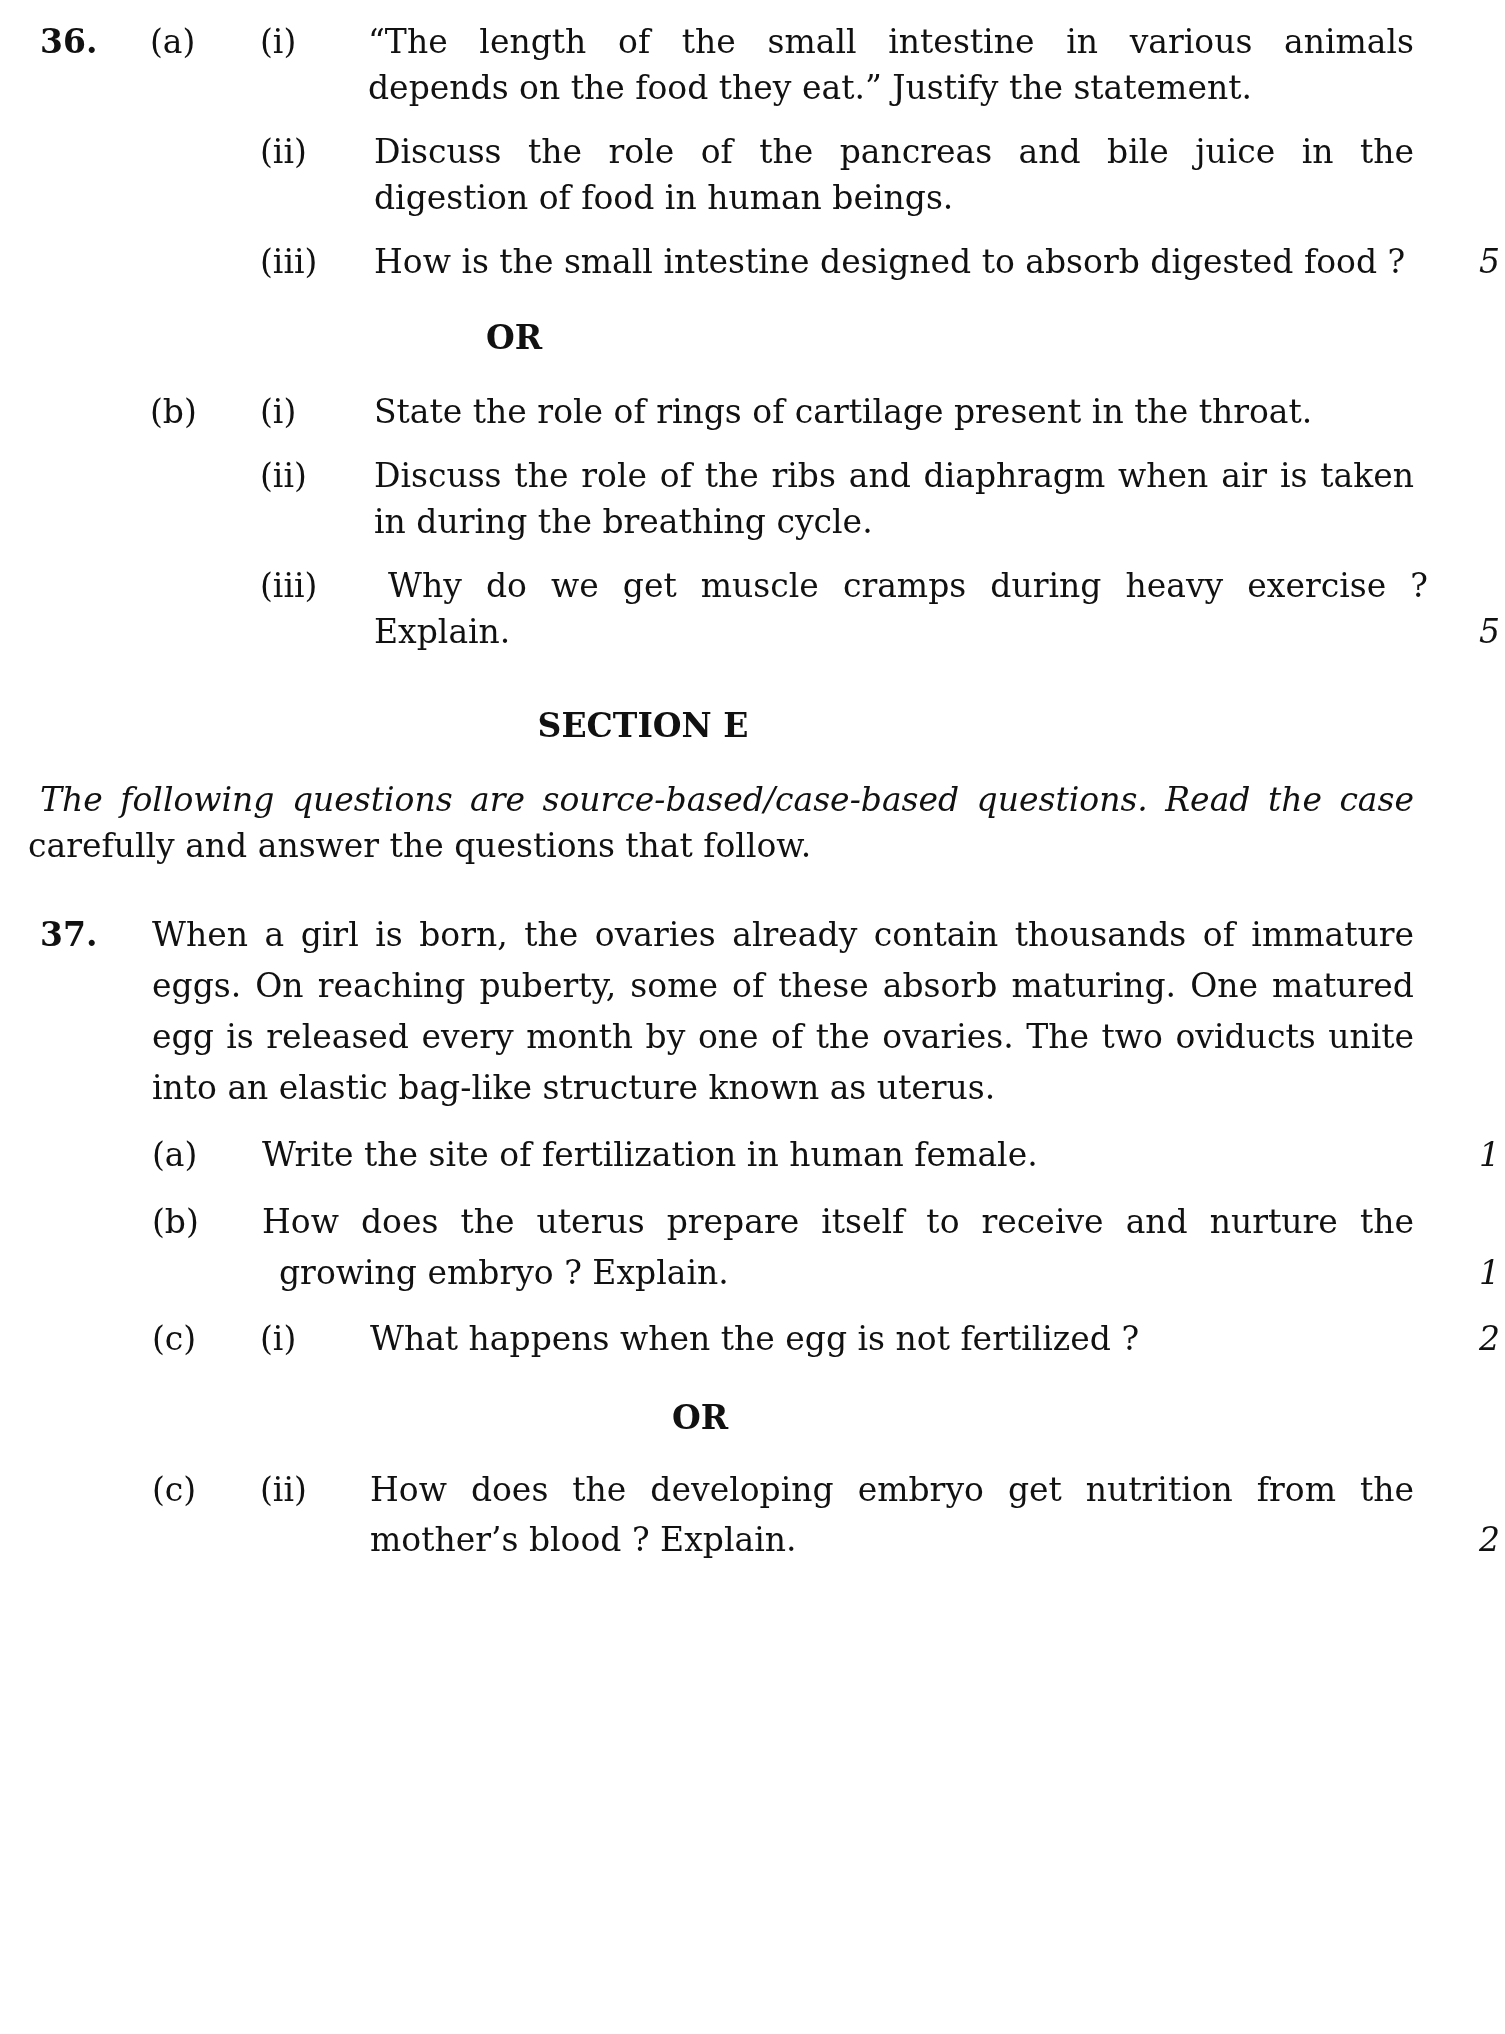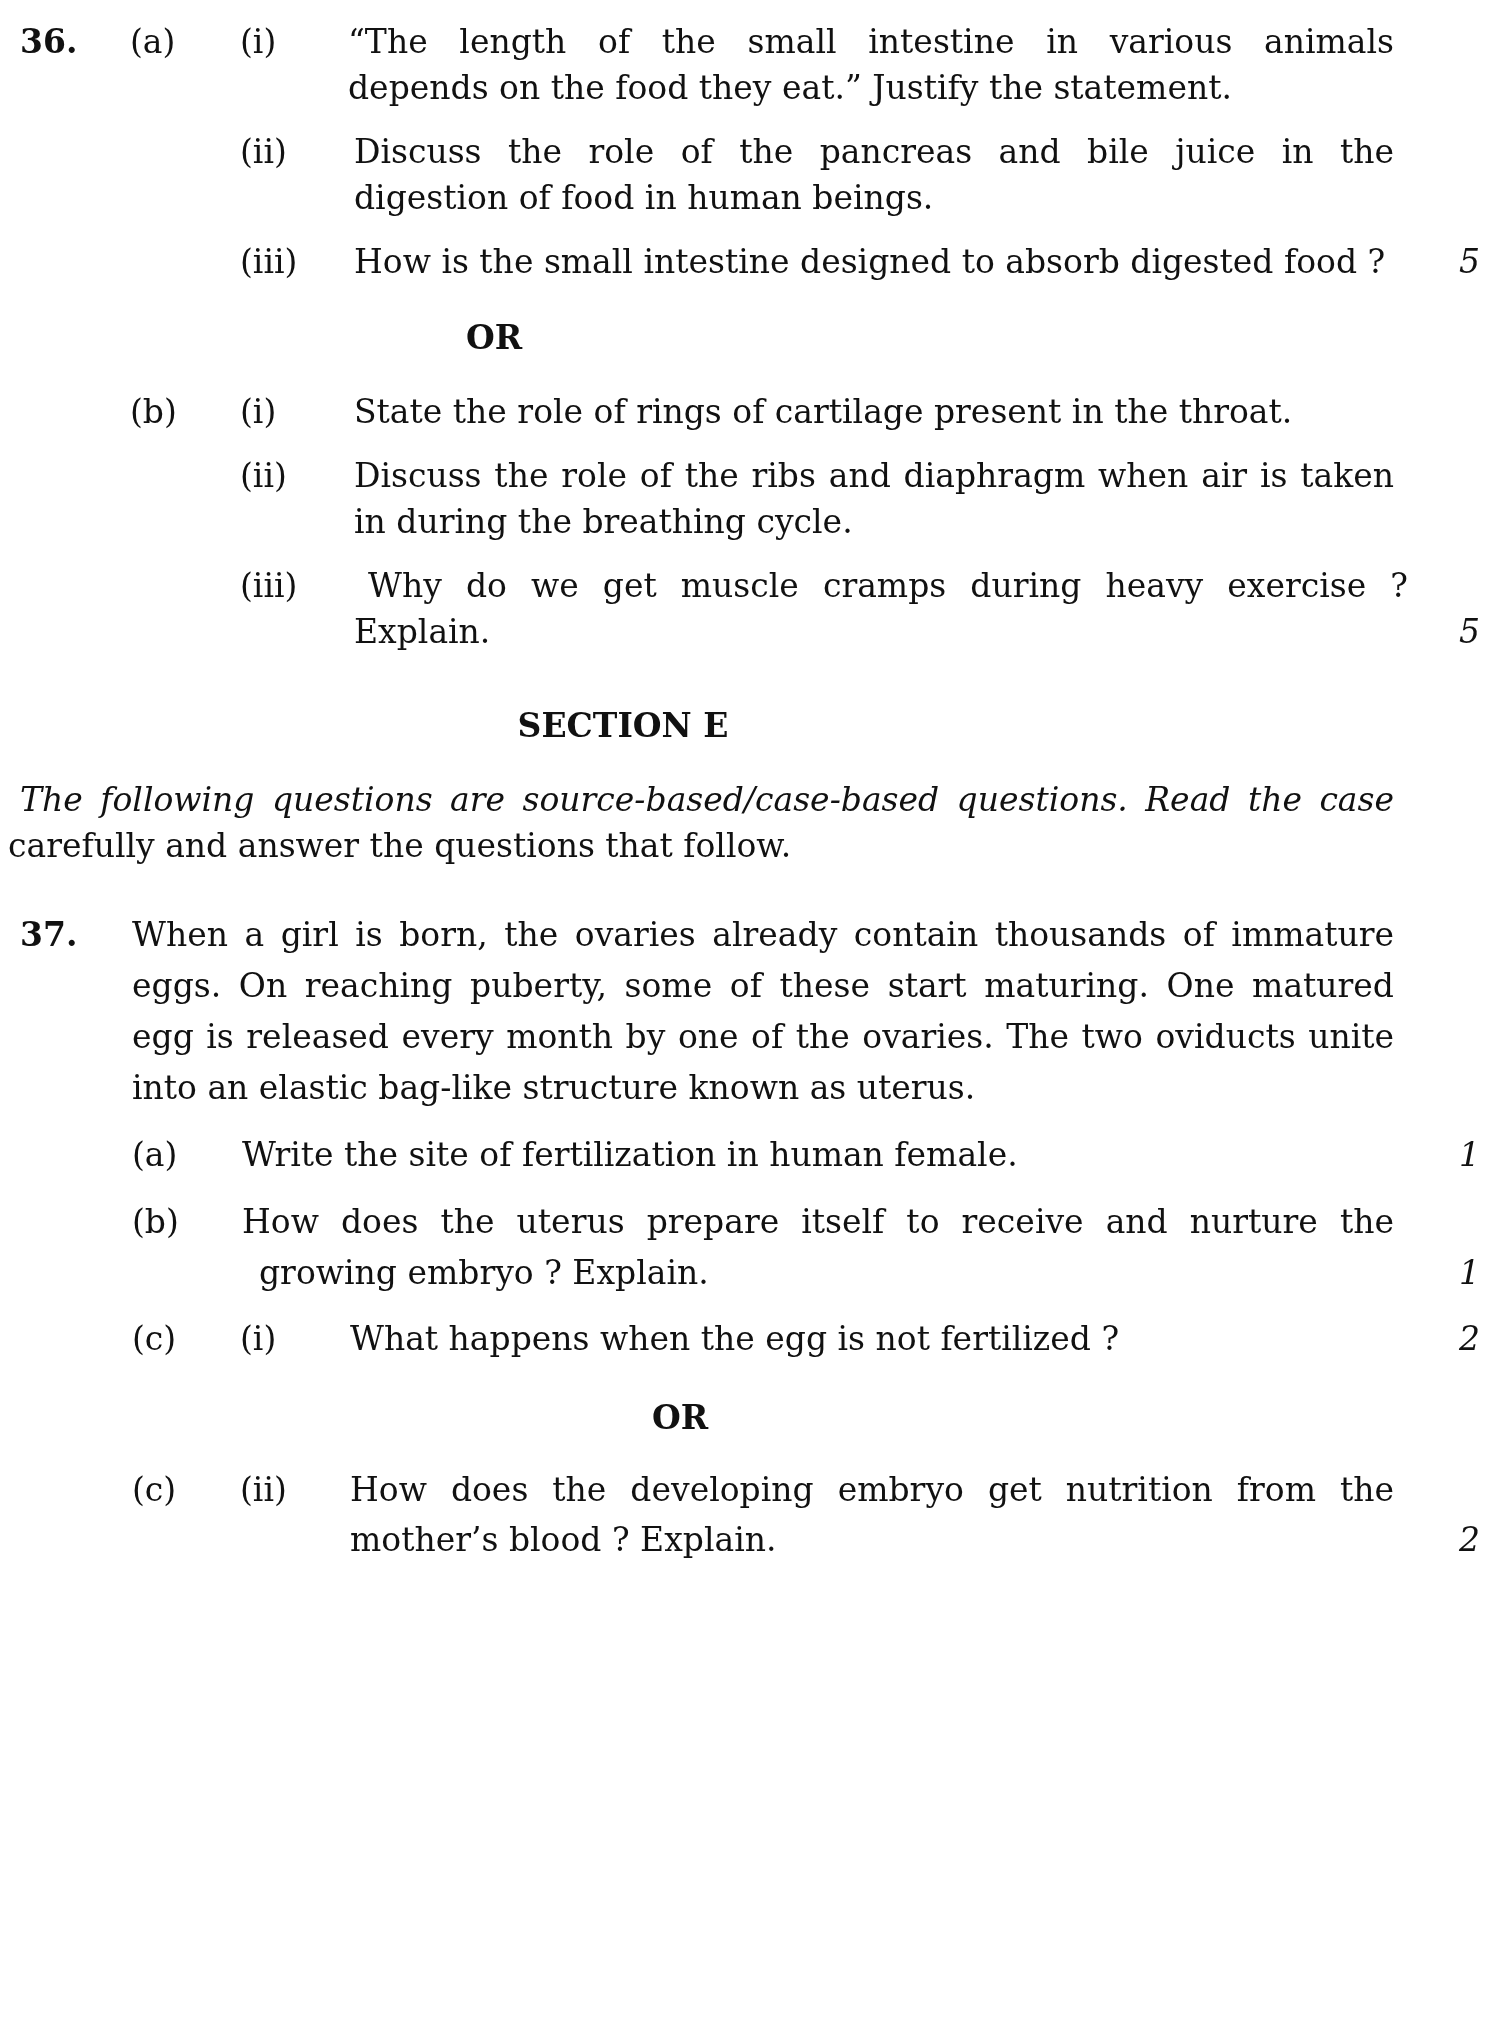--- a/index.html
+++ b/index.html
@@ -9,21 +9,21 @@
   }
   body {
     width: 1505px;
     height: 2034px;
     position: relative;
     overflow: hidden;
     font-family: "DejaVu Serif", "Liberation Serif", serif;
     color: #111111;
     font-size: 33px;
   }
-  .abs { position: absolute; }
+  .abs { position: absolute; margin-left: 20px; }
   .qnum { font-weight: bold; }
   .lbl { }
   .mark {
     font-style: italic;
     text-align: right;
     width: 40px;
   }
   .or {
     font-weight: bold;
   }
@@ -70,21 +70,21 @@
     <span class="or" style="margin-left:8px;">SECTION E</span>
   </div>
   <div class="abs line" style="left:20px; top:780px; width:1374px; font-style:italic; text-align:justify; text-align-last:justify;">The following questions are source-based/case-based questions. Read the case</div>
   <div class="abs line" style="left:8px; top:826px; ">carefully and answer the questions that follow.</div>
 </div>
 
 <div>
   <div class="abs qnum" style="left:20px; top:915px;">37.</div>
 
   <div class="abs line" style="left:132px; top:915px; width:1262px; text-align:justify; text-align-last:justify;">When a girl is born, the ovaries already contain thousands of immature</div>
-  <div class="abs line" style="left:132px; top:966px; width:1262px; text-align:justify; text-align-last:justify;">eggs. On reaching puberty, some of these start maturing. One matured</div>
+  <div class="abs line" style="left:132px; top:966px; width:1262px; text-align:justify; text-align-last:justify;">eggs. On reaching puberty, some of these absorb maturing. One matured</div>
   <div class="abs line" style="left:132px; top:1017px; width:1262px; text-align:justify; text-align-last:justify;">egg is released every month by one of the ovaries. The two oviducts unite</div>
   <div class="abs line" style="left:132px; top:1068px;">into an elastic bag-like structure known as uterus.</div>
 
   <div class="abs lbl" style="left:132px; top:1135px;">(a)</div>
   <div class="abs line" style="left:242px; top:1135px;">Write the site of fertilization in human female.</div>
   <div class="abs mark" style="left:1440px; top:1135px;">1</div>
 
   <div class="abs lbl" style="left:132px; top:1202px;">(b)</div>
   <div class="abs line" style="left:242px; top:1202px; width:1152px; text-align:justify; text-align-last:justify;">How does the uterus prepare itself to receive and nurture the</div>
   <div class="abs line" style="left:259px; top:1253px;text-align:right;">growing embryo ? Explain.</div>

